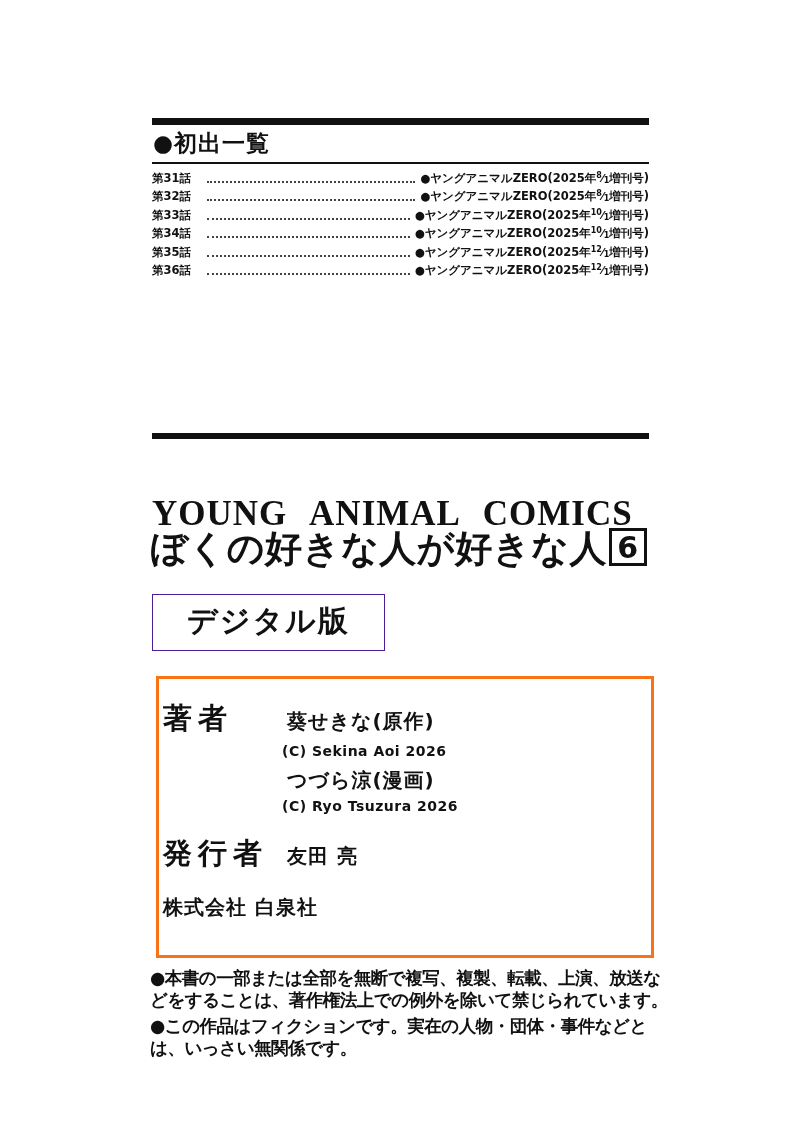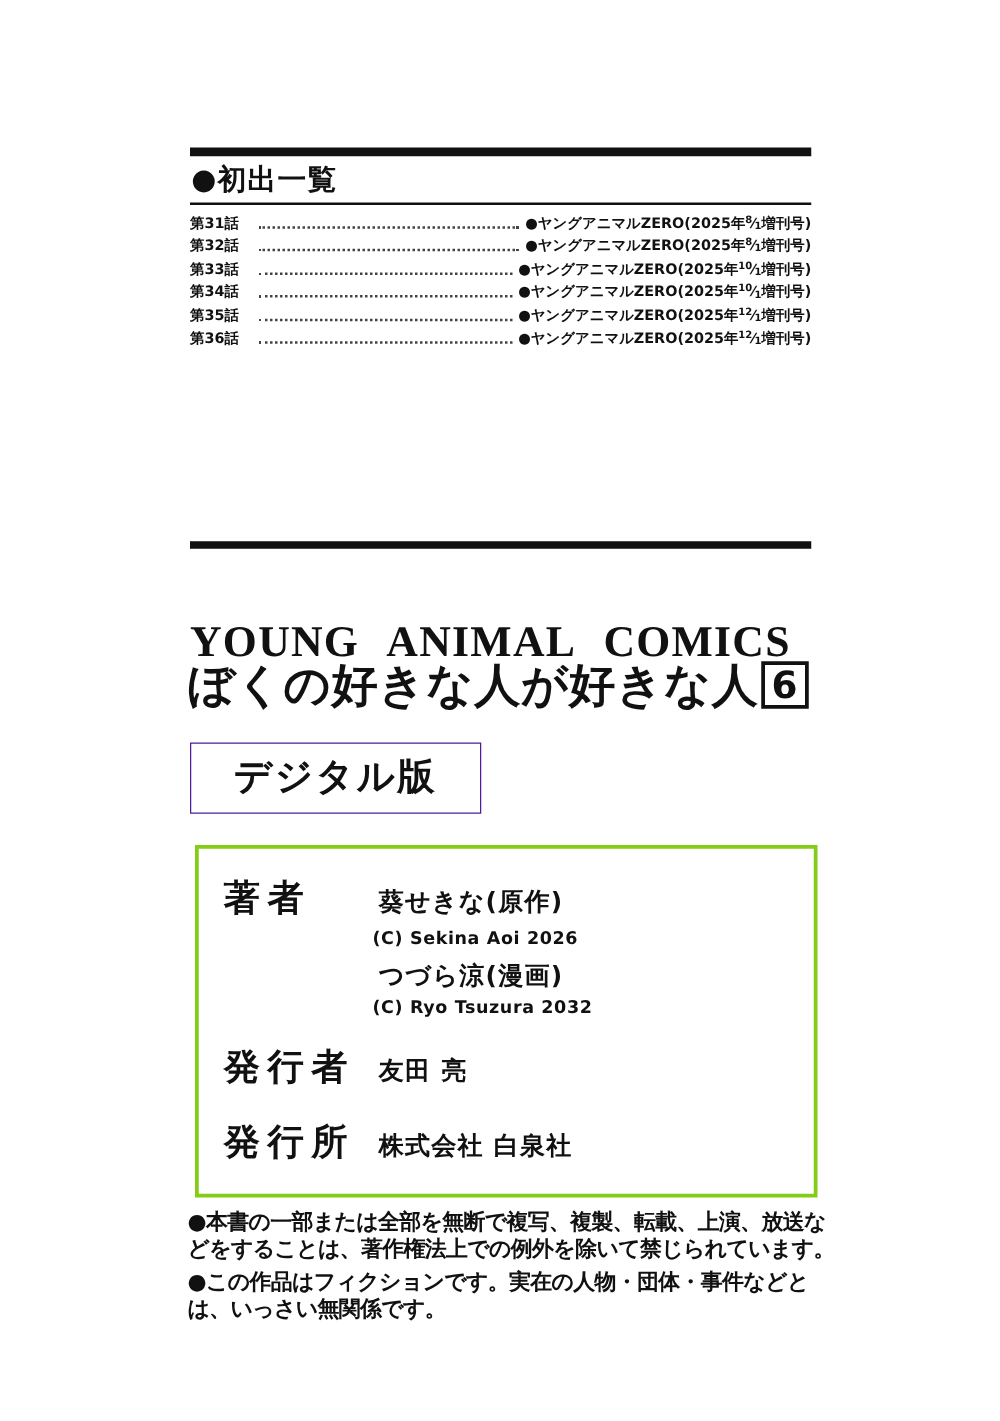--- a/index.html
+++ b/index.html
@@ -44,21 +44,21 @@
   }
   .edition-badge {
     position:absolute; left:152px; top:594px;
     border:1px solid #4c1d95; padding:6px 34px 8px 34px;
     font-size:30px; font-weight:bold; letter-spacing:2px;
   }
 
   
   .colophon-box {
     position:absolute; left:156px; top:676px; width:498px; height:282px;
-    border:3px solid #84cc16; padding:20px 0 0 20px;
+    border:3px solid #f97316; padding:20px 0 0 4px;
   }
   .colo-row { display:flex; align-items:baseline; }
   .colo-label { flex:0 0 124px; font-size:29px; font-weight:bold; letter-spacing:6px; }
   .colo-value { font-size:20px; font-weight:bold; letter-spacing:1px; }
   .colo-copyright { margin-left:119px; font-size:14px; font-weight:bold; letter-spacing:0.5px; padding-top:2px; }
   .gap-s { margin-top:2px; }
   .gap-m { margin-top:8px; }
   .gap-row { margin-top:20px; }
 
   
@@ -119,29 +119,28 @@
   <div class="colo-row">
     <span class="colo-label">著者</span>
     <span class="colo-value">葵せきな(原作)</span>
   </div>
   <div class="colo-copyright gap-s">(C) Sekina Aoi 2026</div>
 
   <div class="colo-row gap-m">
     <span class="colo-label"></span>
     <span class="colo-value">つづら涼(漫画)</span>
   </div>
-  <div class="colo-copyright gap-s">(C) Ryo Tsuzura 2032</div>
+  <div class="colo-copyright gap-s">(C) Ryo Tsuzura 2026</div>
 
   <div class="colo-row gap-row">
     <span class="colo-label">発行者</span>
     <span class="colo-value">友田 亮</span>
   </div>
 
   <div class="colo-row gap-row">
-    <span class="colo-label">発行所</span>
     <span class="colo-value">株式会社 白泉社</span>
   </div>
 
 </section>
 
 <section class="notices">
   <p class="notice">●本書の一部または全部を無断で複写、複製、転載、上演、放送などをすることは、著作権法上での例外を除いて禁じられています。</p>
   <p class="notice">●この作品はフィクションです。実在の人物・団体・事件などとは、いっさい無関係です。</p>
 </section>
 

